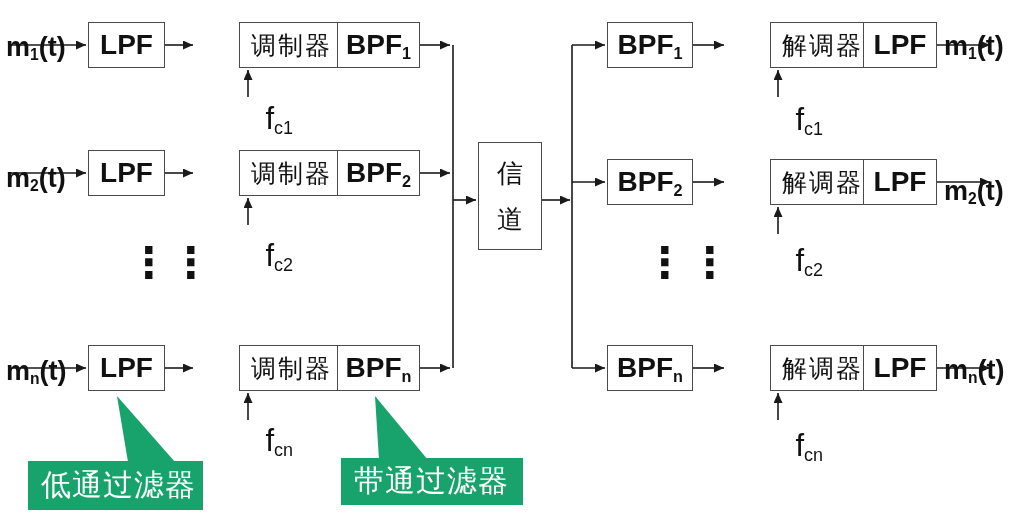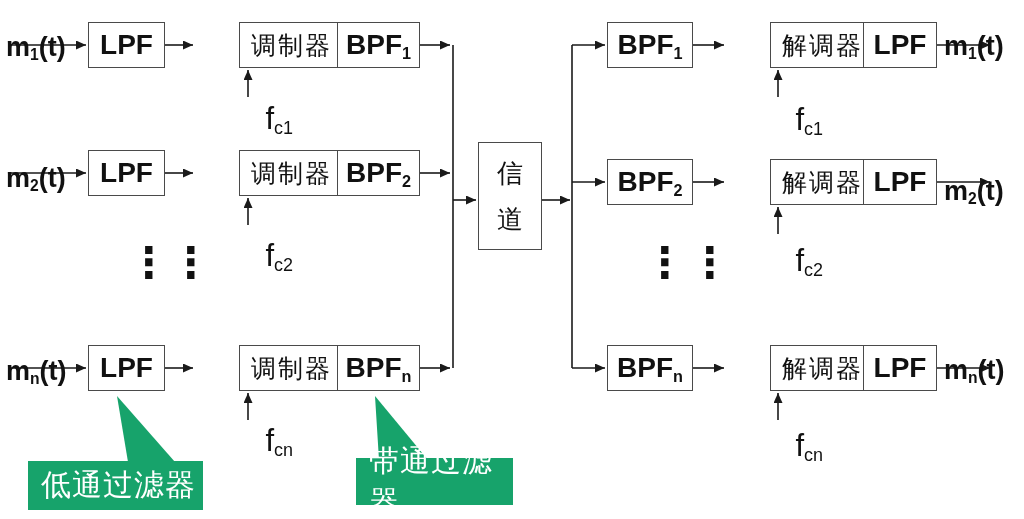--- a/index.html
+++ b/index.html
@@ -179,17 +179,17 @@
   <div class="carrier" style="left:733px;top:243px;width:90px"><span>f</span><sub>c2</sub></div>
   <div class="carrier" style="left:733px;top:428px;width:90px"><span>f</span><sub>cn</sub></div>
 
   <div class="lbl" style="left:944px;top:4px"><span>m</span><sub>1</sub><span>(t)</span></div>
   <div class="lbl" style="left:944px;top:149px"><span>m</span><sub>2</sub><span>(t)</span></div>
   <div class="lbl" style="left:944px;top:328px"><span>m</span><sub>n</sub><span>(t)</span></div>
 
   <div class="callout" style="left:28px;top:461px;width:175px;height:49px">
       <span>低通过滤器</span>
     </div>
-  <div class="callout" style="left:356px;top:458px;width:157px;height:47px">
+  <div class="callout" style="left:341px;top:458px;width:182px;height:47px">
       <span>带通过滤器</span>
     </div>
 
 </div>
 
 </body></html>

